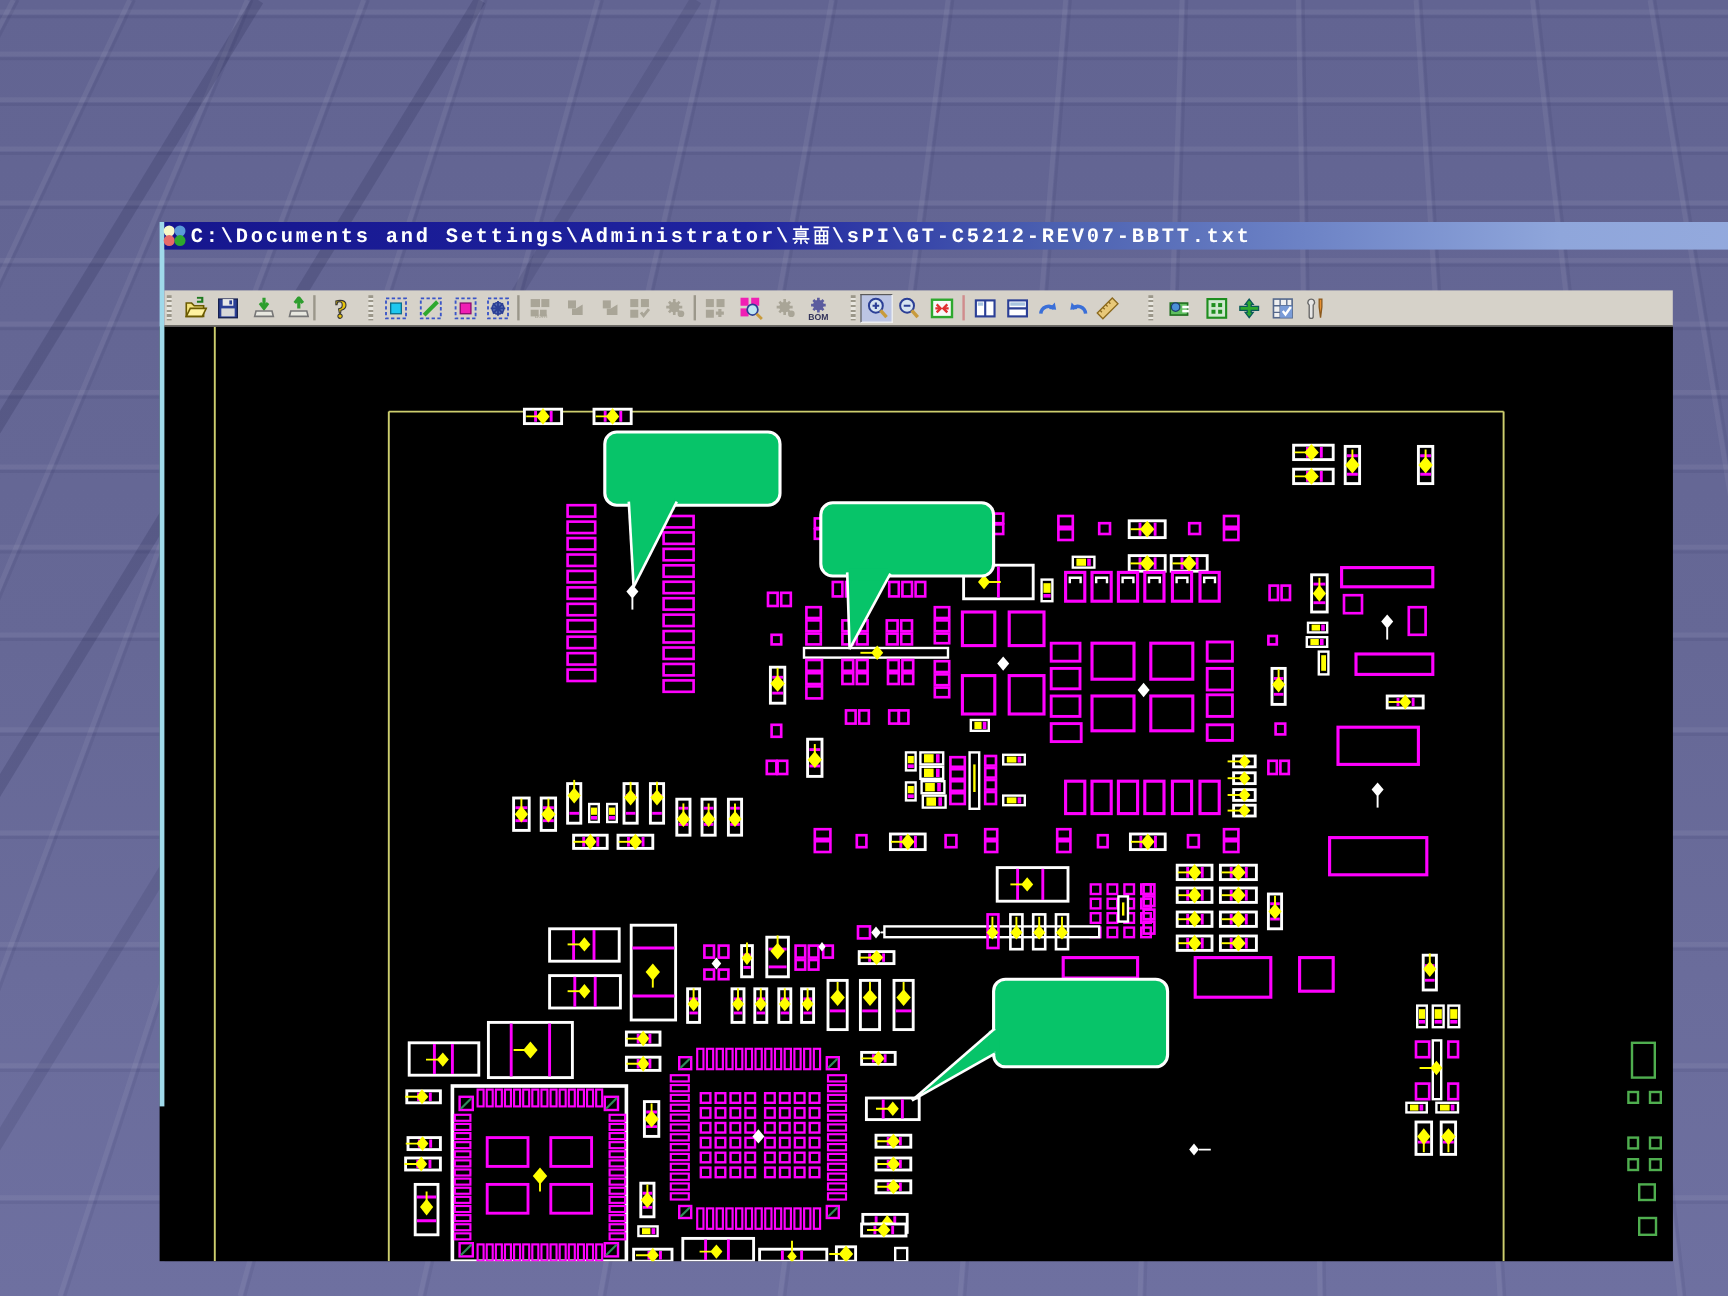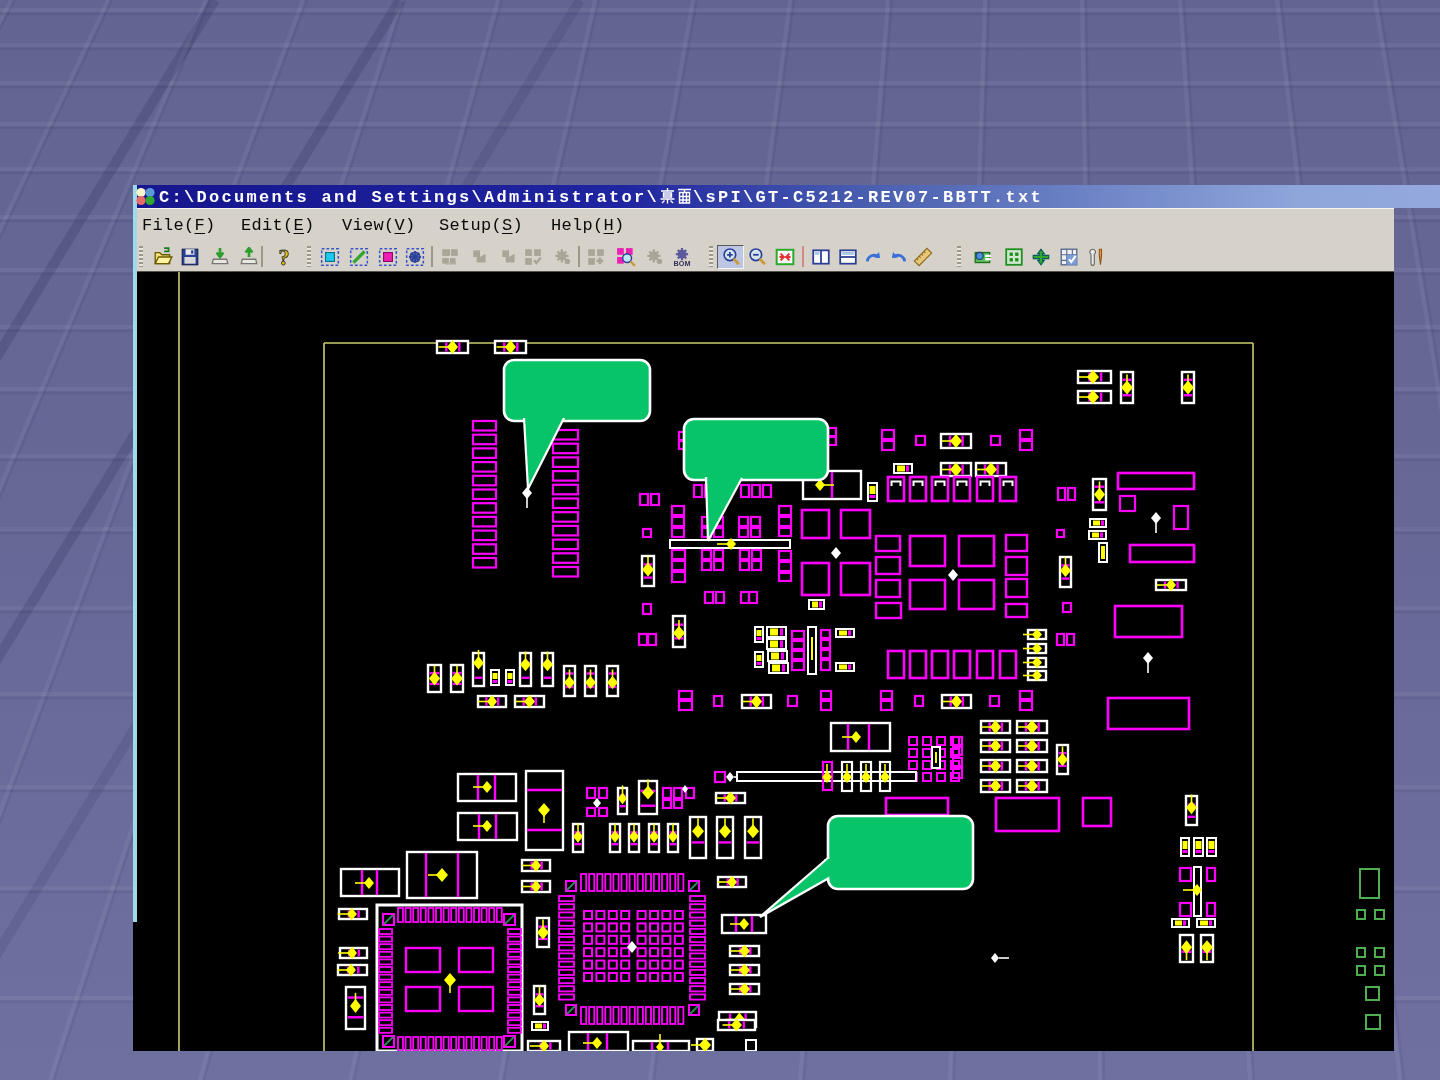--- a/index.html
+++ b/index.html
@@ -1016,27 +1016,20 @@
             <path d="M2 2.5 H15 M8.5 2.5 V5.5 M3.5 5.5 H13.5 V16 H3.5 Z M7 5.5 V16 M10.5 5.5 V16 M3.5 9.5 H13.5 M3.5 13 H13.5"></path>
           </g>
         </svg>\sPI\GT-C5212-REV07-BBTT.txt</div>
 <svg style="position:absolute;left:-2px;top:2px" width="21" height="19" viewBox="0 0 21 19">
 <circle cx="6" cy="5.5" r="4.6" fill="#F8F8C8"></circle>
         <circle cx="15" cy="5.5" r="4.6" fill="#5A9AD8"></circle>
 <circle cx="6" cy="13.5" r="4.6" fill="#E86A6A"></circle>
         <circle cx="15" cy="13.5" r="4.6" fill="#2EA82E"></circle>
 </svg>
     </div>
-<div id="menu" class="mono">
-      <span style="left:5px">File(<u>F</u>)</span>
-      <span style="left:104px">Edit(<u>E</u>)</span>
-      <span style="left:205px">View(<u>V</u>)</span>
-      <span style="left:302px">Setup(<u>S</u>)</span>
-      <span style="left:414px">Help(<u>H</u>)</span>
-    </div>
 <div id="tools">
       <div style="position:absolute;left:2px;top:4px;width:4px;height:21px;background-image:repeating-linear-gradient(#9B978A 0 2px,#E8E6DF 2px 4px);"></div>
 <div style="position:absolute;left:15px;top:3px;width:22px;height:24px;display:flex;align-items:center;justify-content:center;">
         <svg width="20" height="20" viewBox="0 0 18 18">
           <path d="M2 15 L2 5 L6 5 L8 7 L15 7 L15 15 Z" fill="#F4E37D" stroke="#6B5B00" stroke-width="1.2"></path>
           <path d="M2 15 L5 9 L17 9 L14 15 Z" fill="#FFF3A0" stroke="#6B5B00" stroke-width="1.2"></path>
           <path d="M10 1 L14 1 L14 4 L10 4" fill="none" stroke="#1F7A1F" stroke-width="1.6"></path>
         </svg>
       </div>
 <div style="position:absolute;left:42px;top:3px;width:22px;height:24px;display:flex;align-items:center;justify-content:center;">

